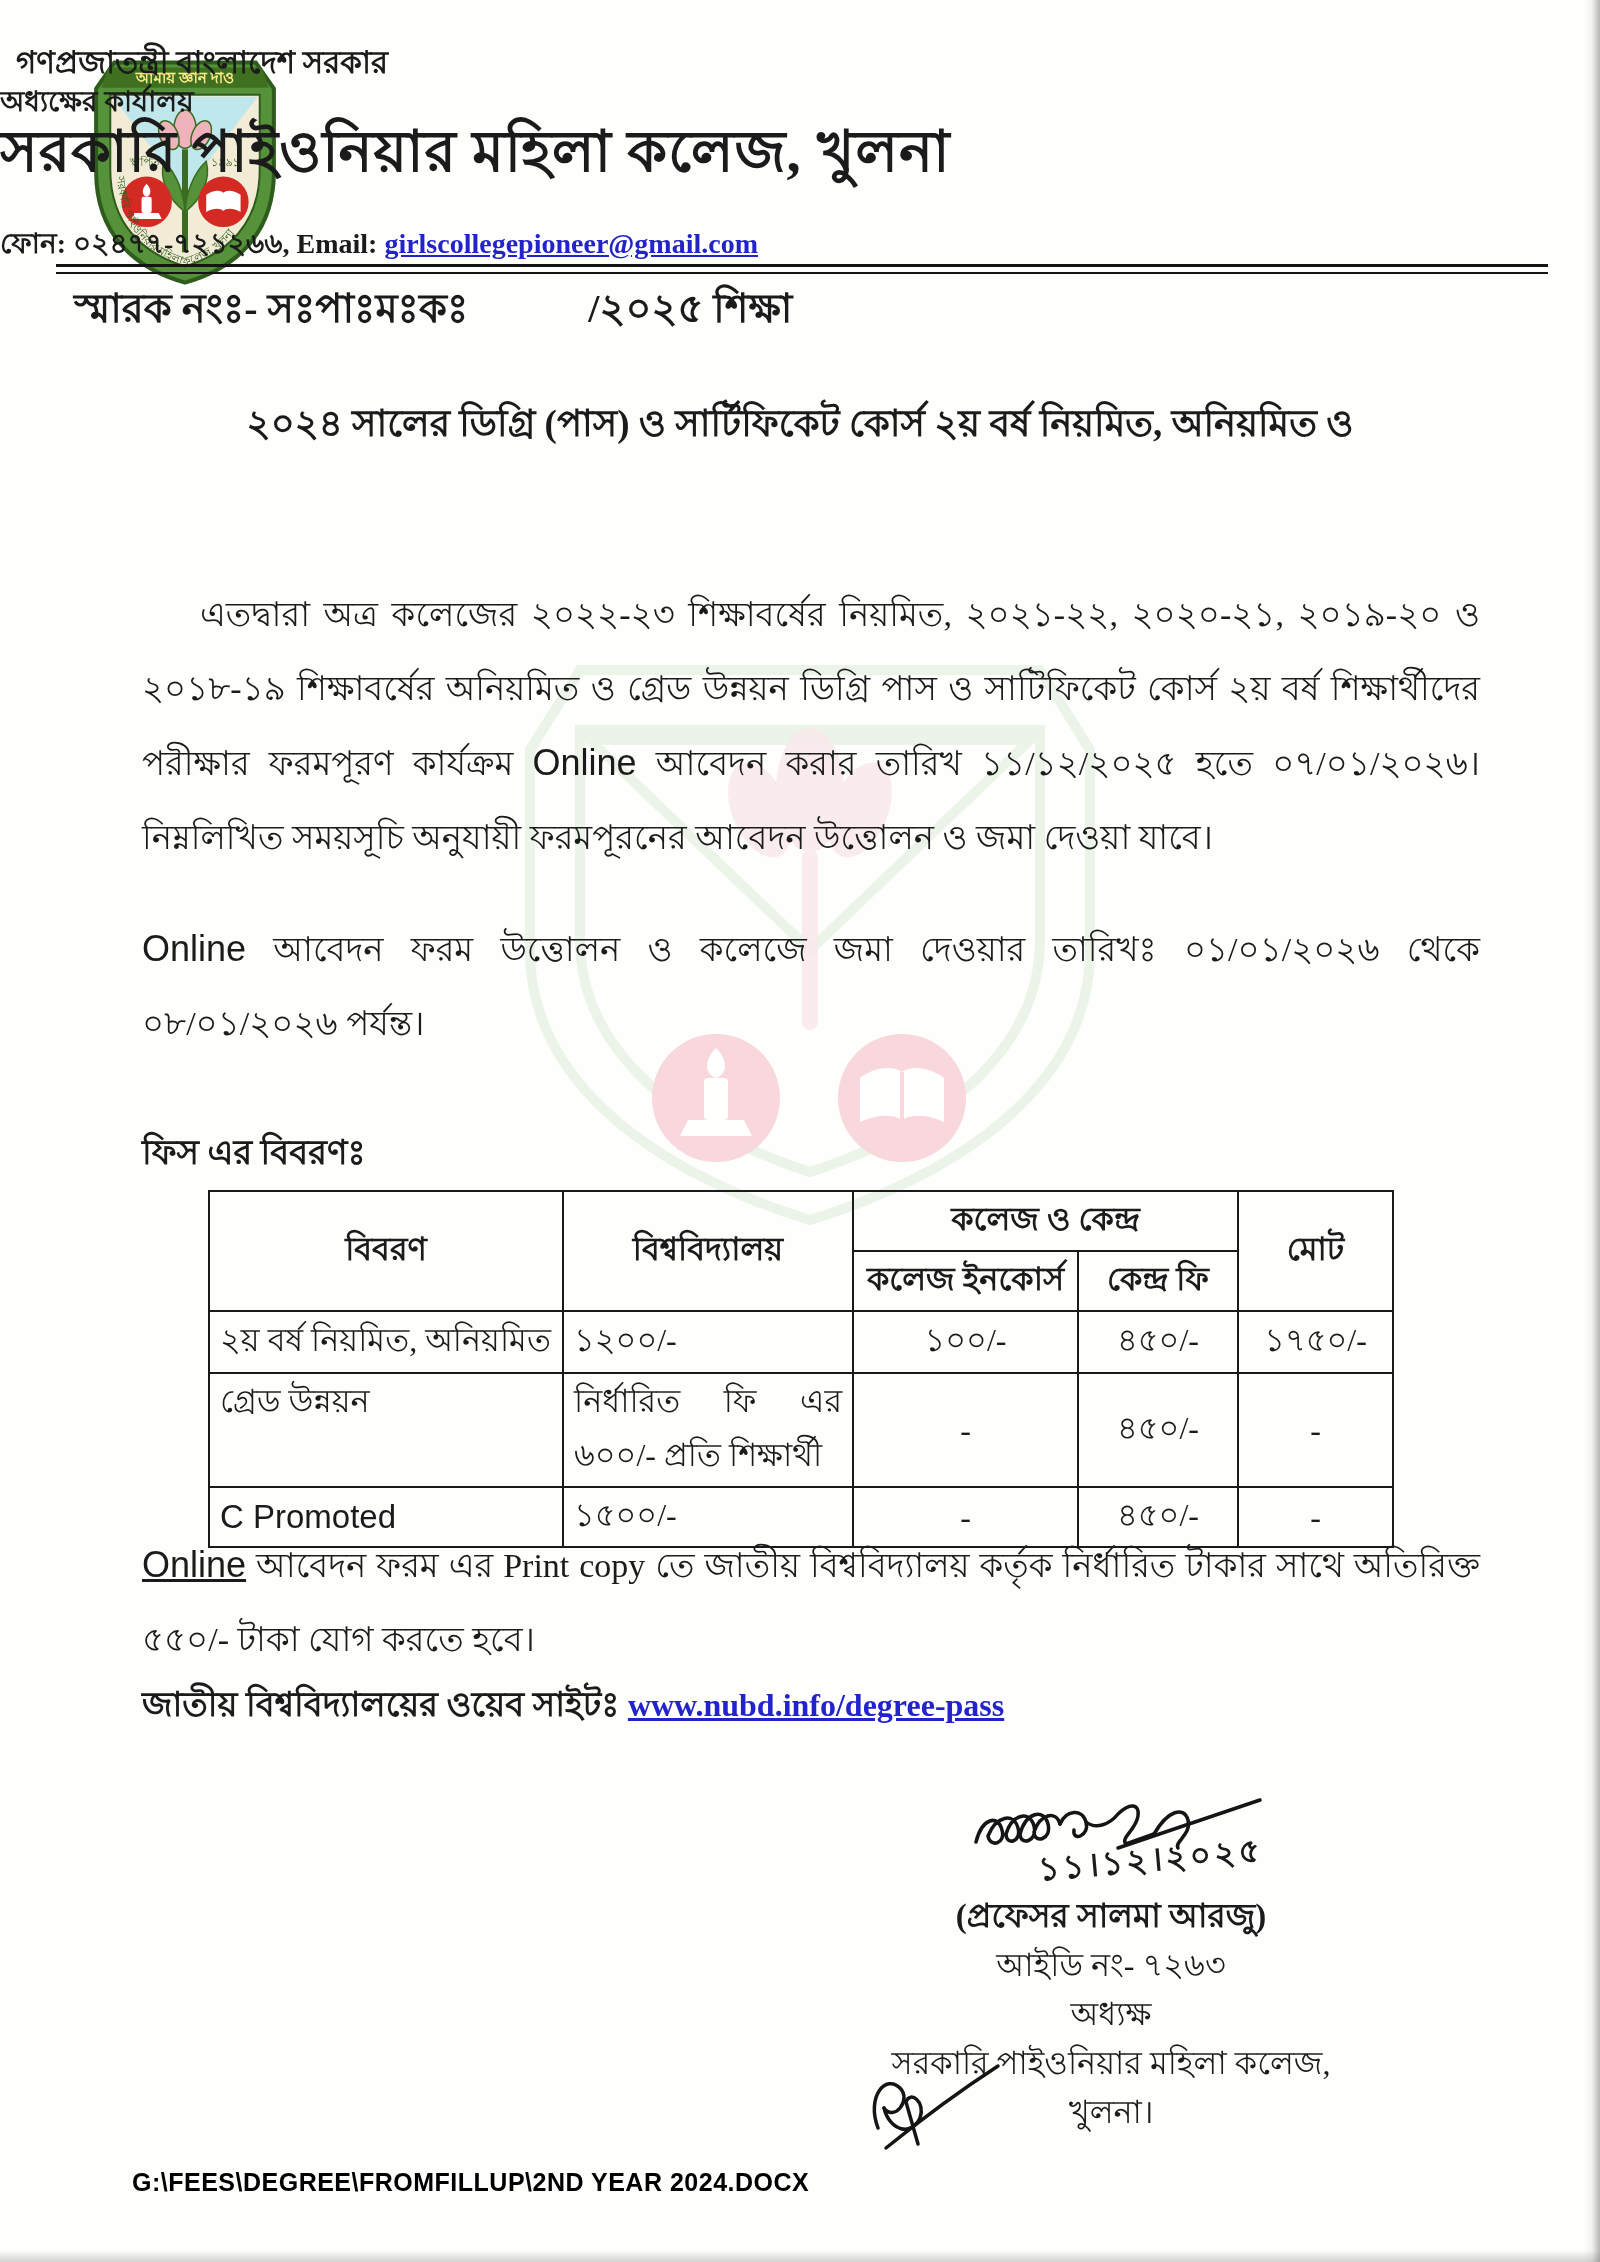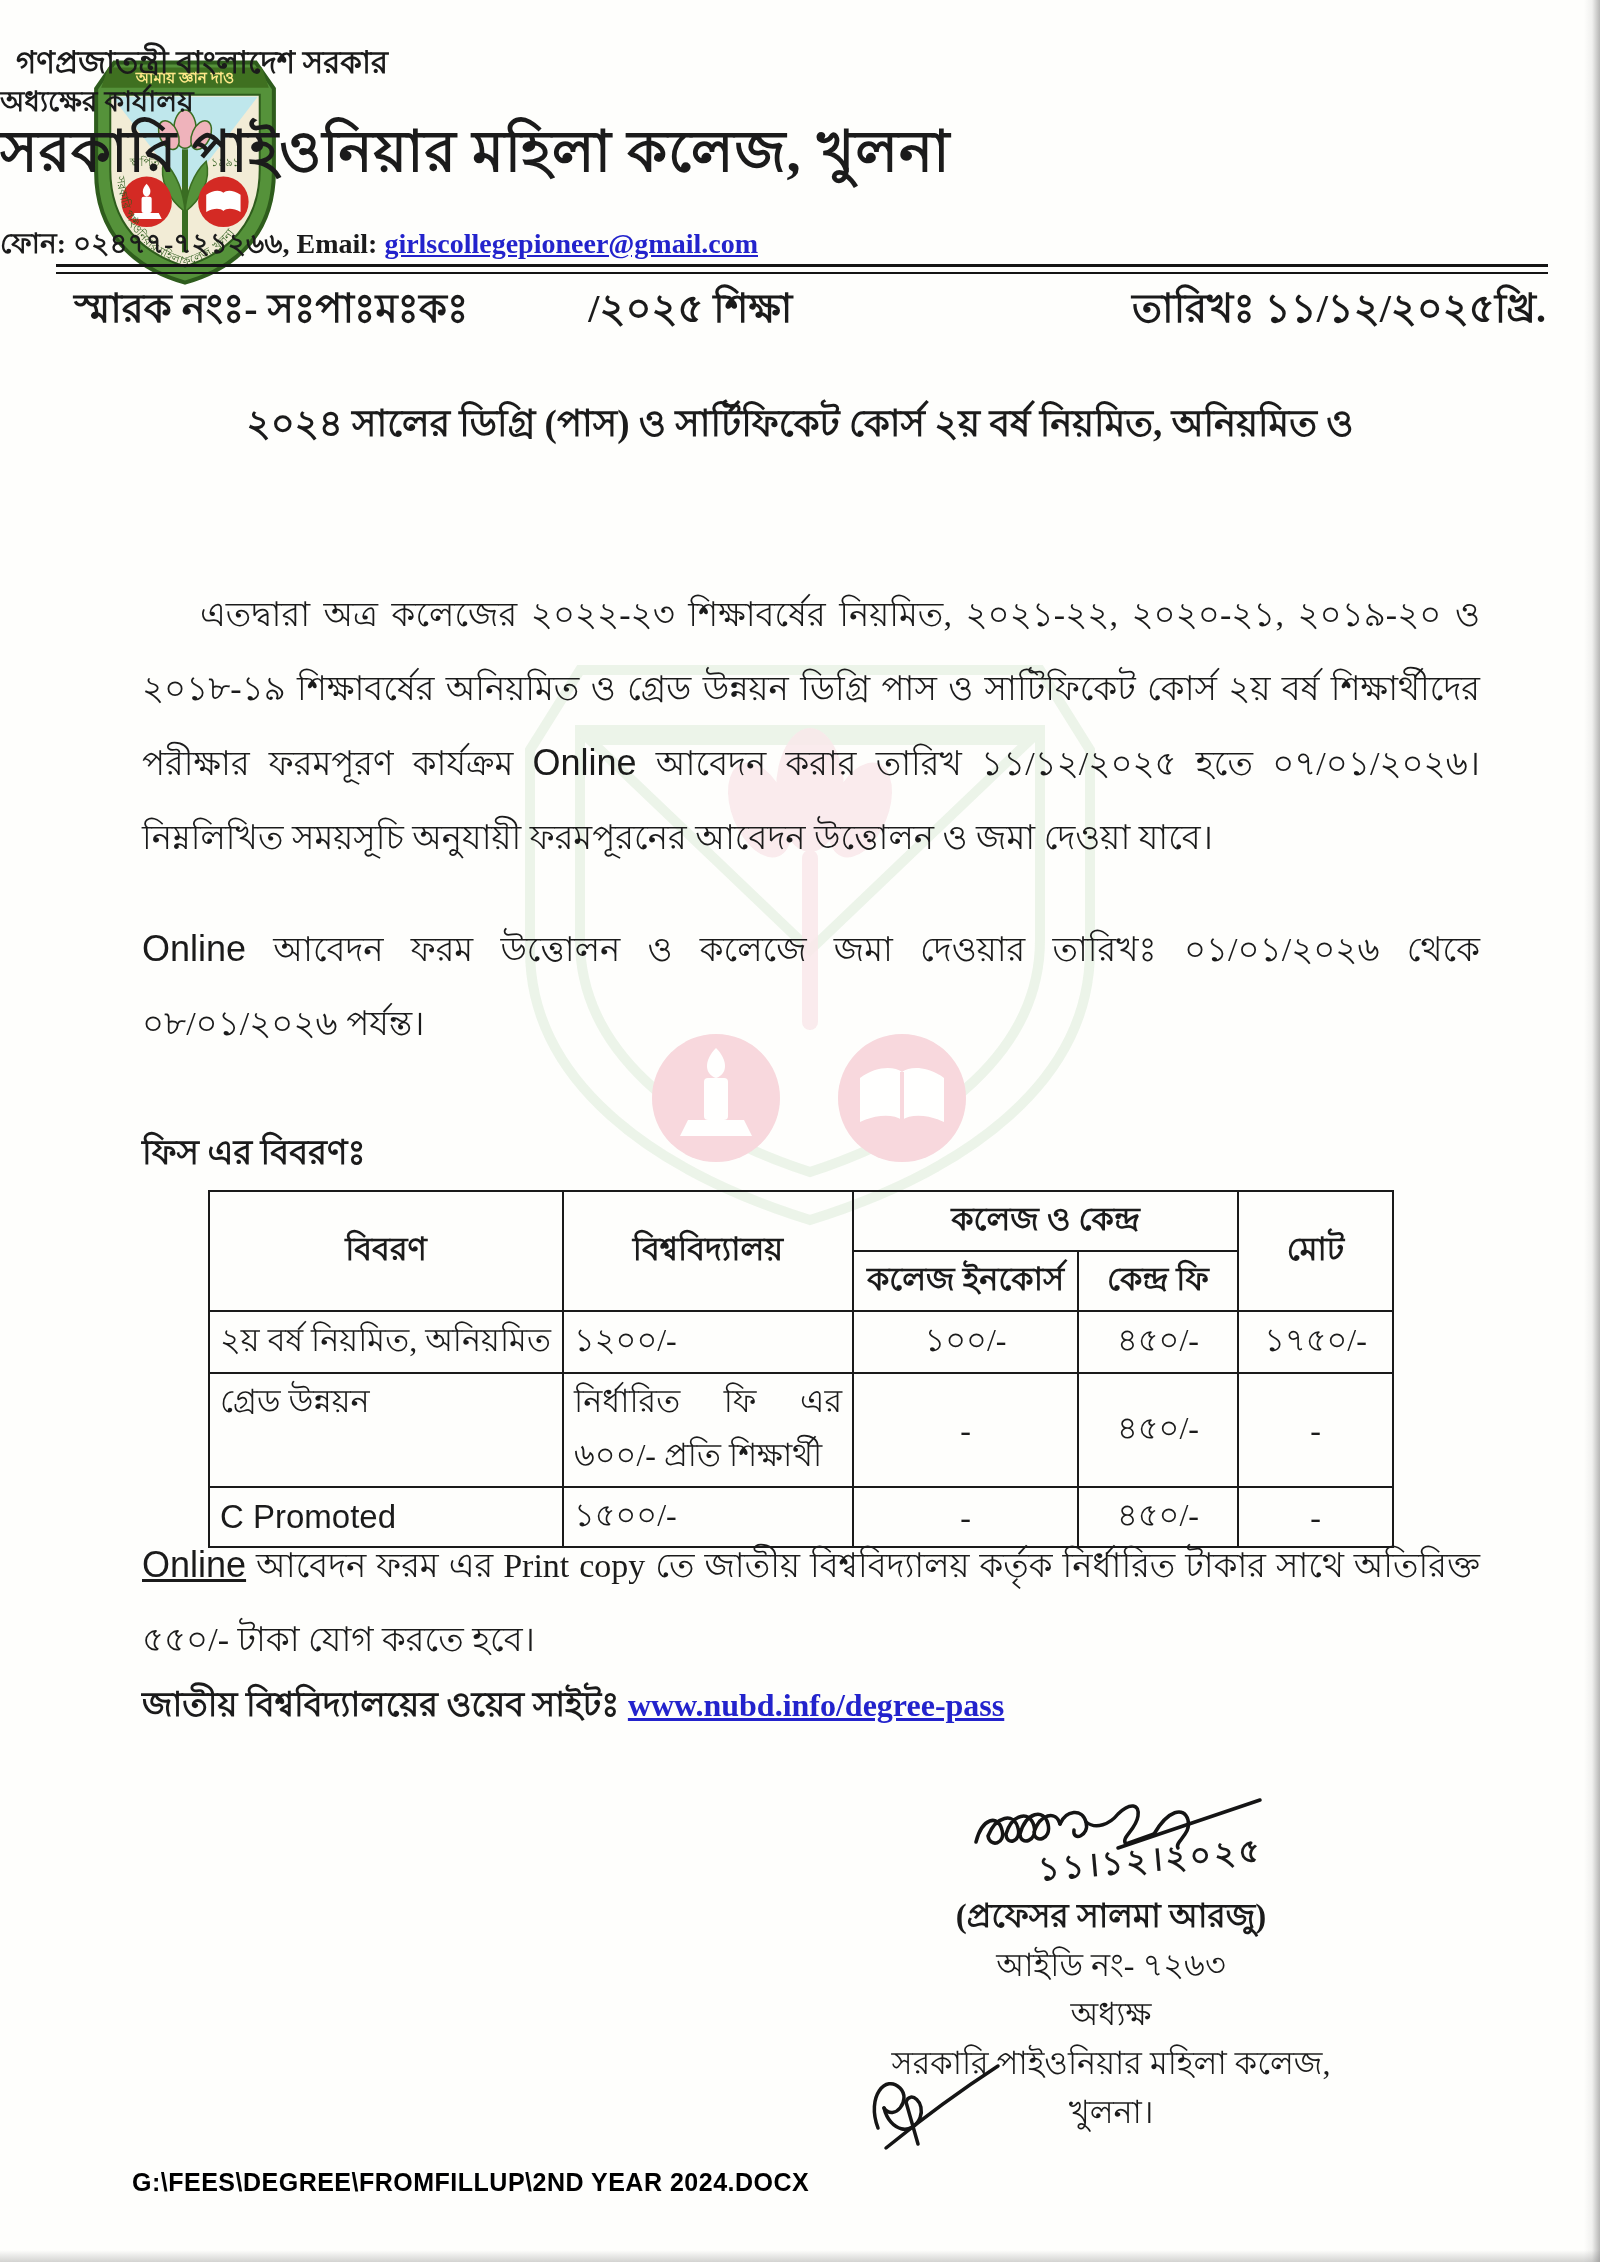--- a/index.html
+++ b/index.html
@@ -140,21 +140,20 @@
     <div class="hdr-college">সরকারি পাইওনিয়ার মহিলা কলেজ, খুলনা</div>
     <div class="hdr-contact">
       <span>ফোন: ০২৪৭৭-৭২১২৬৬, Email: </span><a class="link">girlscollegepioneer@gmail.com</a>
     </div>
 
     <div class="divider"></div>
 
     <div class="ref-row">
       <span class="ref-memo">স্মারক নংঃ- সঃপাঃমঃকঃ</span>
       <span class="ref-year">/২০২৫ শিক্ষা</span>
-      <span class="ref-date">তারিখঃ ১১/১২/২০২৫খ্রি.</span>
     </div>
 
     <div class="title">
       <div>২০২৪ সালের ডিগ্রি (পাস) ও সার্টিফিকেট কোর্স ২য় বর্ষ নিয়মিত, অনিয়মিত ও</div>
     </div>
 
     <div class="para para1"><span>এতদ্বারা অত্র কলেজের ২০২২-২৩ শিক্ষাবর্ষের নিয়মিত, ২০২১-২২, ২০২০-২১, ২০১৯-২০ ও ২০১৮-১৯ শিক্ষাবর্ষের অনিয়মিত ও গ্রেড উন্নয়ন ডিগ্রি পাস ও সাটিফিকেট কোর্স ২য় বর্ষ শিক্ষার্থীদের পরীক্ষার ফরমপূরণ কার্যক্রম </span><span class="latin">Online</span><span> আবেদন করার তারিখ ১১/১২/২০২৫ হতে ০৭/০১/২০২৬। নিম্নলিখিত সময়সূচি অনুযায়ী ফরমপূরনের আবেদন উত্তোলন ও জমা দেওয়া যাবে।</span></div>
 
     <div class="para para2"><span class="latin">Online</span><span> আবেদন ফরম উত্তোলন ও কলেজে জমা দেওয়ার তারিখঃ ০১/০১/২০২৬ থেকে ০৮/০১/২০২৬ পর্যন্ত।</span></div>
 

